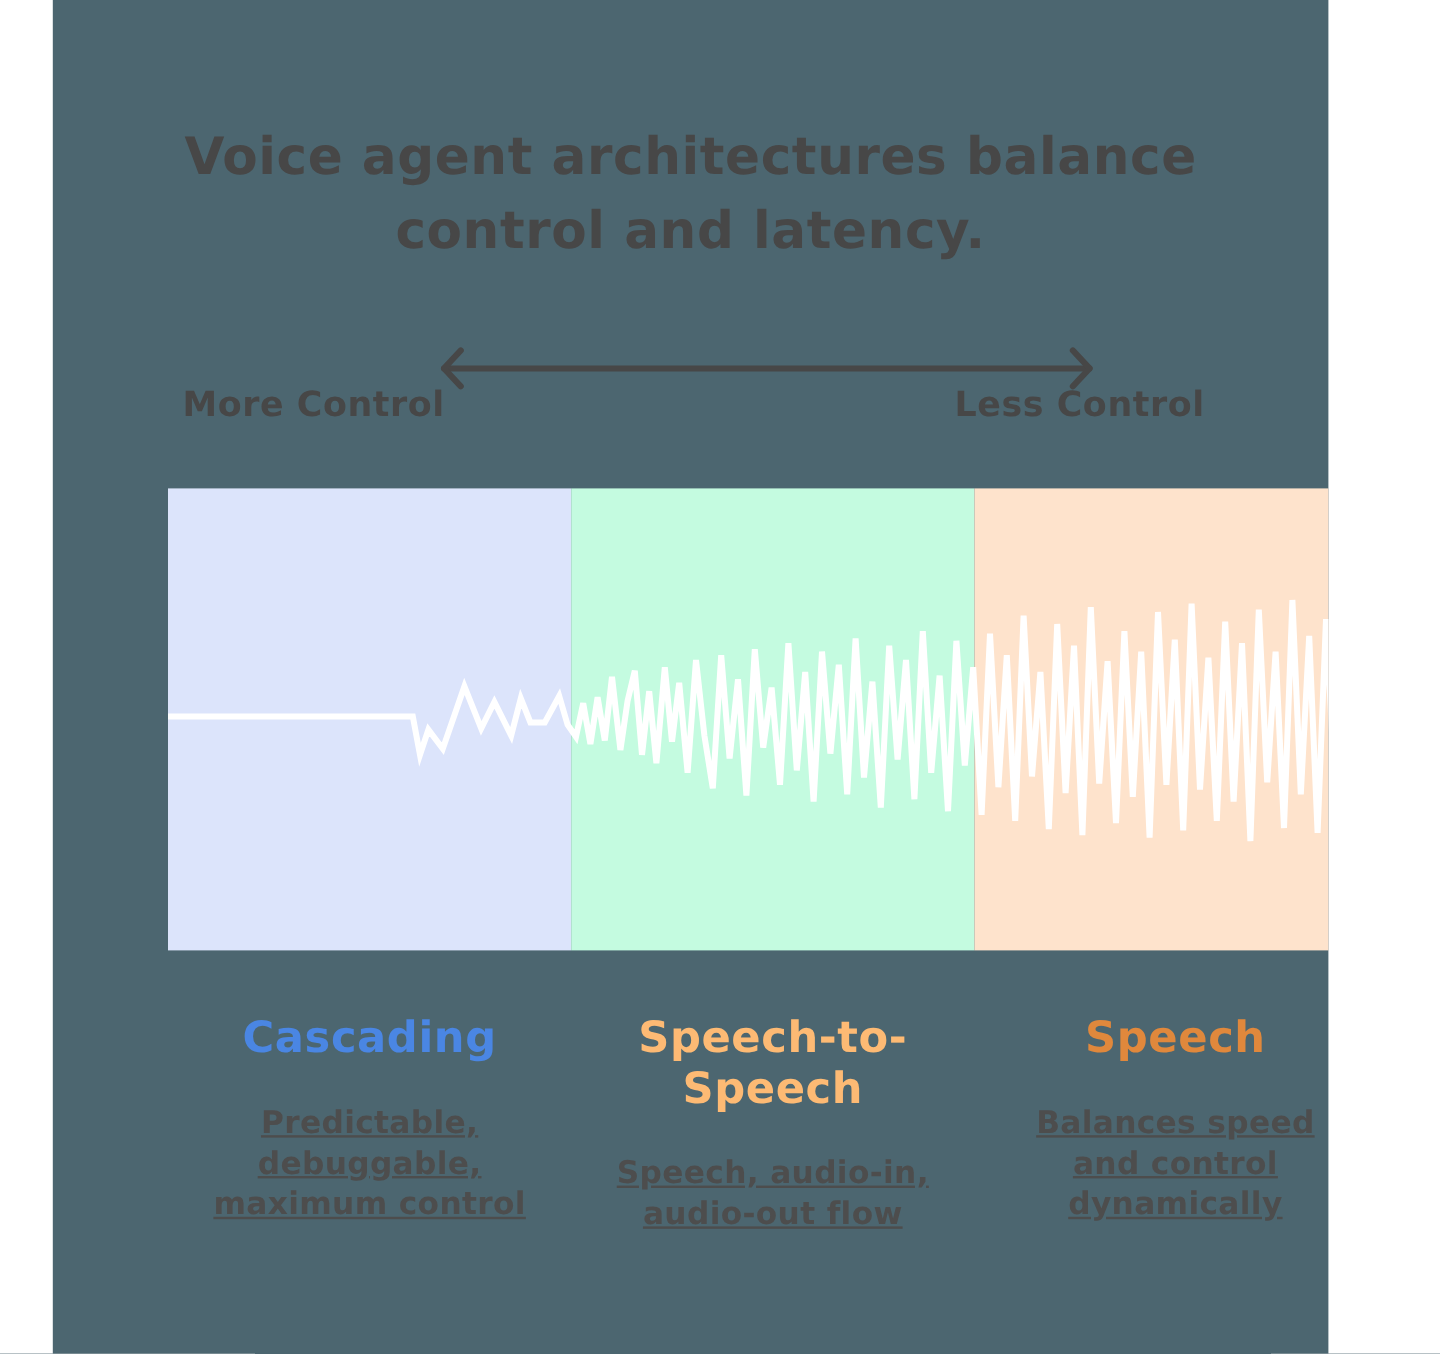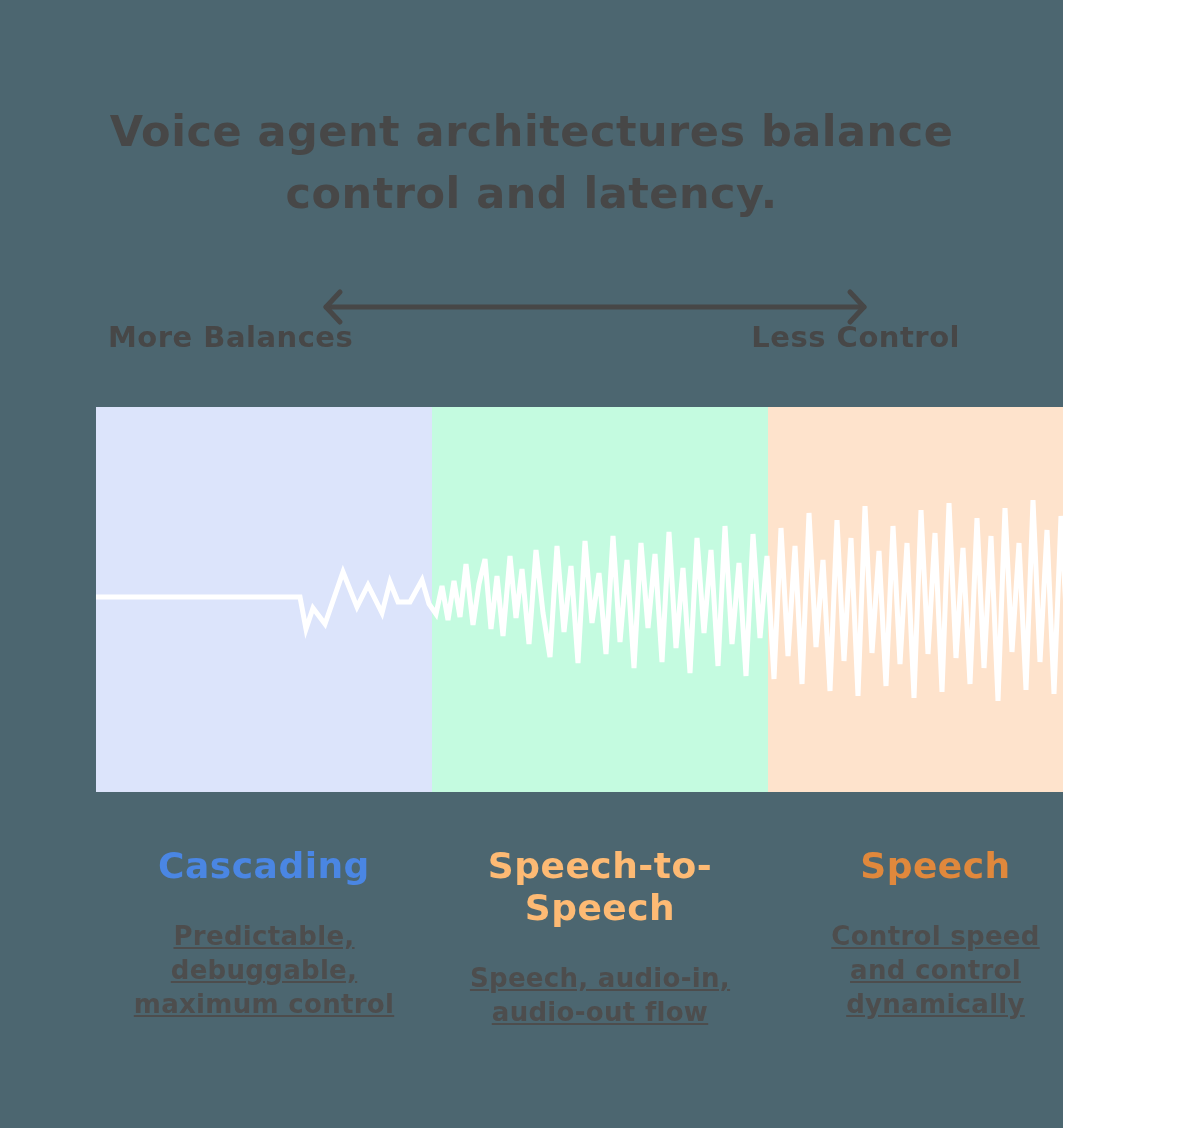--- a/index.html
+++ b/index.html
@@ -6,20 +6,21 @@
   body {
     font-family: "DejaVu Sans", "Liberation Sans", sans-serif;
     -webkit-font-smoothing: antialiased;
   }
   .stage {
     position: relative;
     width: 1063px;
     height: 1128px;
     overflow: hidden;
     background: #4c6670;
+    margin-left: 44px;
   }
   
   .title {
     position: absolute;
     top: 100px;
     left: 0;
     width: 100%;
     text-align: center;
     color: #474747;
     font-size: 43px;
@@ -109,21 +110,21 @@
     <span class="tline">control and latency.</span>
   </div>
 
   <svg class="axis-arrow-svg" viewBox="0 0 590 44">
     <g id="arrowGroup" fill="none" stroke-width="5" stroke-linecap="round" stroke-linejoin="round" stroke="#474747">
       <line x1="26" y1="22" x2="564" y2="22"></line>
       <polyline points="40,7 26,22 40,37"></polyline>
       <polyline points="550,7 564,22 550,37"></polyline>
     </g>
   </svg>
-  <div class="axis-label left" style="color: rgb(71, 71, 71);">More Balances</div>
+  <div class="axis-label left" style="color: rgb(71, 71, 71);">More Control</div>
   <div class="axis-label right" style="color: rgb(71, 71, 71); text-align: right;">Less Control</div>
 
   <div class="panels">
     <div class="panel p0" style="background: rgb(220, 228, 251);"></div>
     <div class="panel p1" style="background: rgb(196, 251, 224);"></div>
     <div class="panel p2" style="background: rgb(254, 227, 204);"></div>
     <svg class="wave-svg" viewBox="0 0 1007 385" preserveAspectRatio="none">
       <polyline id="waveline" fill="none" stroke-width="5" stroke-linecap="round" stroke-linejoin="miter" points="0,190 204,190 210,222 217,201 229,217 247,165 261,200 272,178 286,206 294,175 302,195 314,195 326,173 333,197 340,207 346,179 352,213 358,174 364,210 370,157 377,218 383,177 389,152 395,222 401,169 407,229 414,149 420,211 426,162 433,237 440,143 447,206 454,250 461,139 468,225 475,159 482,256 489,134 496,216 503,166 510,247 517,129 524,235 531,153 538,261 545,136 552,221 559,147 566,255 573,125 580,241 587,161 594,266 601,131 608,226 615,143 622,259 629,119 636,237 643,156 650,269 657,127 664,231 671,149 678,272 685,121 692,249 699,139 706,277 713,106 720,240 727,153 734,284 741,113 748,254 755,131 762,289 769,99 776,246 783,144 790,279 797,119 804,257 811,136 818,291 825,103 832,247 839,126 846,285 853,96 860,251 867,141 874,277 881,111 888,261 895,129 902,294 909,101 916,245 923,136 930,283 937,93 944,255 951,123 958,287 965,109 972,241 979,147 986,275 993,116 1000,233 1007,178" stroke="#ffffff"></polyline>
     </svg>
   </div>
@@ -136,19 +137,19 @@
 maximum control</div>
     </div>
     <div class="column c1">
       <div class="col-heading" style="color: #fdba74;">Speech-to-
 Speech</div>
       <div class="col-desc">Speech, audio-in,
 audio-out flow</div>
     </div>
     <div class="column c2">
       <div class="col-heading" style="color: rgb(224, 136, 60);">Speech</div>
-      <div class="col-desc">Control speed
+      <div class="col-desc">Balances speed
 and control
 dynamically</div>
     </div>
   </div>
 
 </div>
 
 </body></html>

